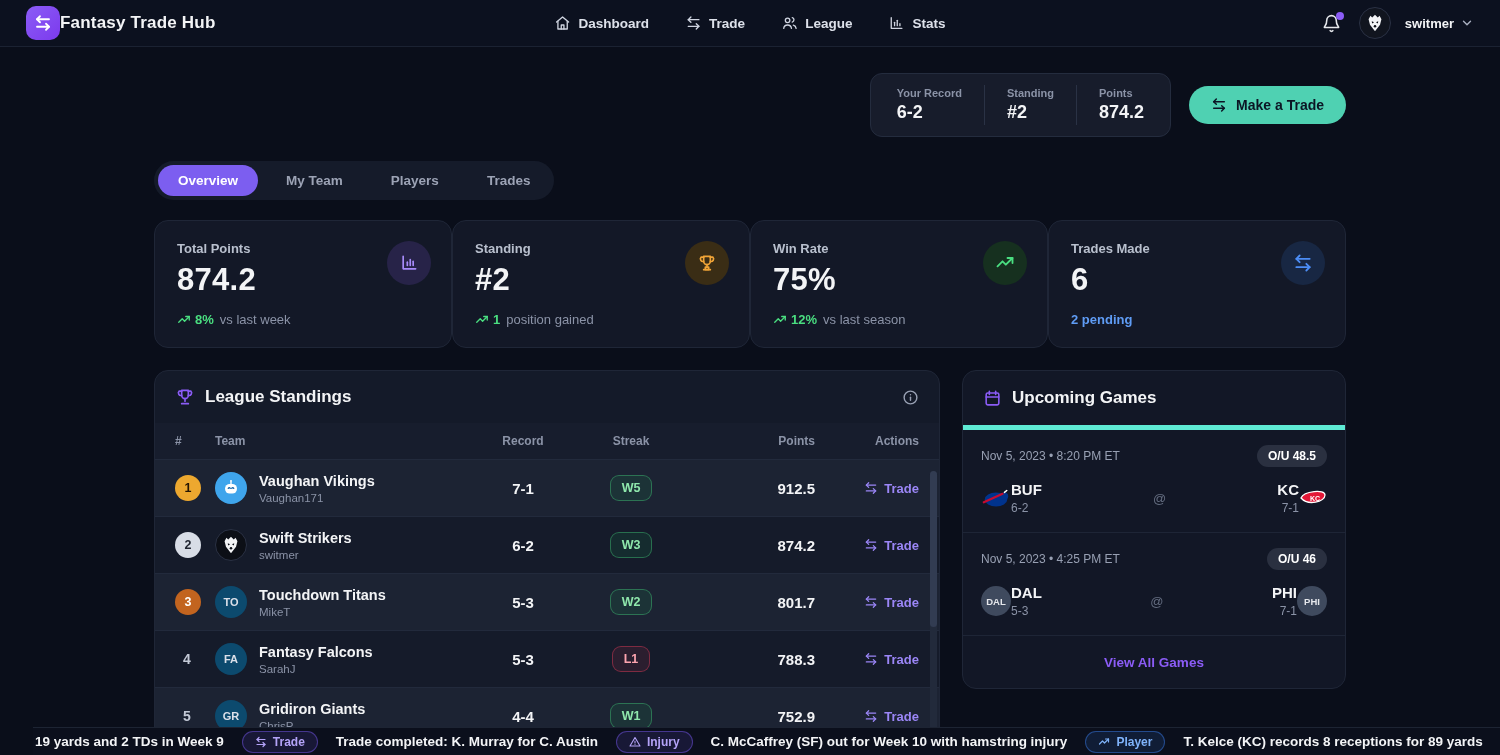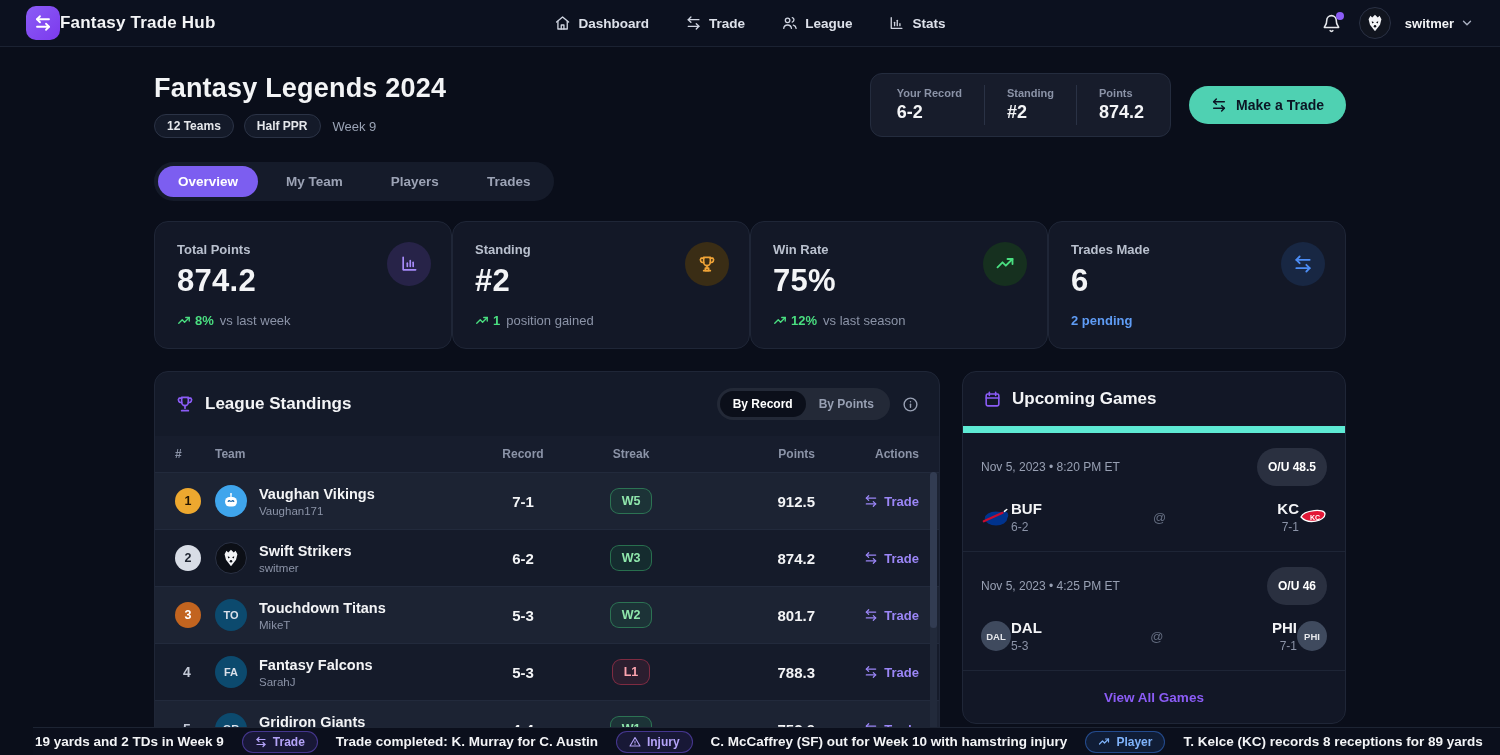--- a/index.html
+++ b/index.html
@@ -174,29 +174,29 @@
   .scrollbar-thumb {
     position:absolute; top:0; left:0; right:0; height:55%;
     background:#323c52; border-radius:4px;
   }
 
   
   .games-card {
     width:384px; flex:none; background:#121726; border:1px solid #1f2637;
     border-radius:14px; overflow:hidden;
   }
-  .games-head { display:flex; align-items:center; gap:10px; padding:17px 20px; border-bottom:7px solid #5eead4; }
+  .games-head { display:flex; align-items:center; gap:10px; padding:17px 20px; border-bottom:5px solid #5eead4; }
   .games-title { font-size:17px; font-weight:800; }
   .cal-purple { color:#8b5cf6; }
   .game-block { padding:15px 18px 17px; border-bottom:1px solid #1e2536; }
   .game-toprow { display:flex; align-items:center; }
   .game-date { font-size:12px; color:#98a0b3; font-weight:500; }
   .ou-pill {
     margin-left:auto; background:#2a3040; color:#fff; font-size:12px; font-weight:800;
-    padding:12px 11px; border-radius:999px;
+    padding:4px 11px; border-radius:999px;
   }
   .game-teams { display:flex; align-items:center; margin-top:14px; }
   .side { display:flex; align-items:center; }
   .side-right { margin-left:auto; }
   .team-abbr { font-size:15px; font-weight:800; line-height:1.2; }
   .team-rec { font-size:12px; color:#8b93a7; margin-top:2px; }
   .side-right .tcol { text-align:right; }
   .at-sign { flex:1; text-align:center; color:#646d80; font-size:13px; }
   .team-logo-circle {
     width:30px; height:30px; border-radius:50%; background:#3f4a5e; color:#e5e7eb;
@@ -305,28 +305,20 @@
           </svg>
         </span>
     </div>
   </div>
 </nav>
 
 <main class="page">
 
   
   <section class="hero">
-    <div class="hero-left">
-      <h1>Fantasy Legends 2024</h1>
-      <div class="hero-badges">
-        <span class="pill-badge">12 Teams</span>
-        <span class="pill-badge">Half PPR</span>
-        <span class="week-label">Week 9</span>
-      </div>
-    </div>
     <div class="hero-right">
       <div class="summary-card">
         <div class="summary-item">
           <div class="summary-label">Your Record</div>
           <div class="summary-value">6-2</div>
         </div>
         <div class="summary-item">
           <div class="summary-label">Standing</div>
           <div class="summary-value">#2</div>
         </div>
@@ -453,24 +445,20 @@
           <svg width="20" height="20" viewBox="0 0 24 24" fill="none" stroke="currentColor" stroke-width="2" stroke-linecap="round" stroke-linejoin="round">
               <path d="M8 4h8v6a4 4 0 01-8 0V4z"></path>
               <path d="M8 5H5a3 3 0 003 5"></path>
               <path d="M16 5h3a3 3 0 01-3 5"></path>
               <path d="M12 14v3"></path>
               <path d="M8 20h8"></path>
             </svg>
         </span>
         <span class="standings-title">League Standings</span>
         <div class="standings-head-right">
-          <div class="toggle-group">
-            <span class="toggle-opt active">By Record</span>
-            <span class="toggle-opt">By Points</span>
-          </div>
           <span class="info-ico">
             <svg width="17" height="17" viewBox="0 0 24 24" fill="none" stroke="currentColor" stroke-width="2" stroke-linecap="round" stroke-linejoin="round">
                 <circle cx="12" cy="12" r="9"></circle>
                 <path d="M12 8h.01"></path>
                 <path d="M12 11.5V16"></path>
               </svg>
           </span>
         </div>
       </div>
 

